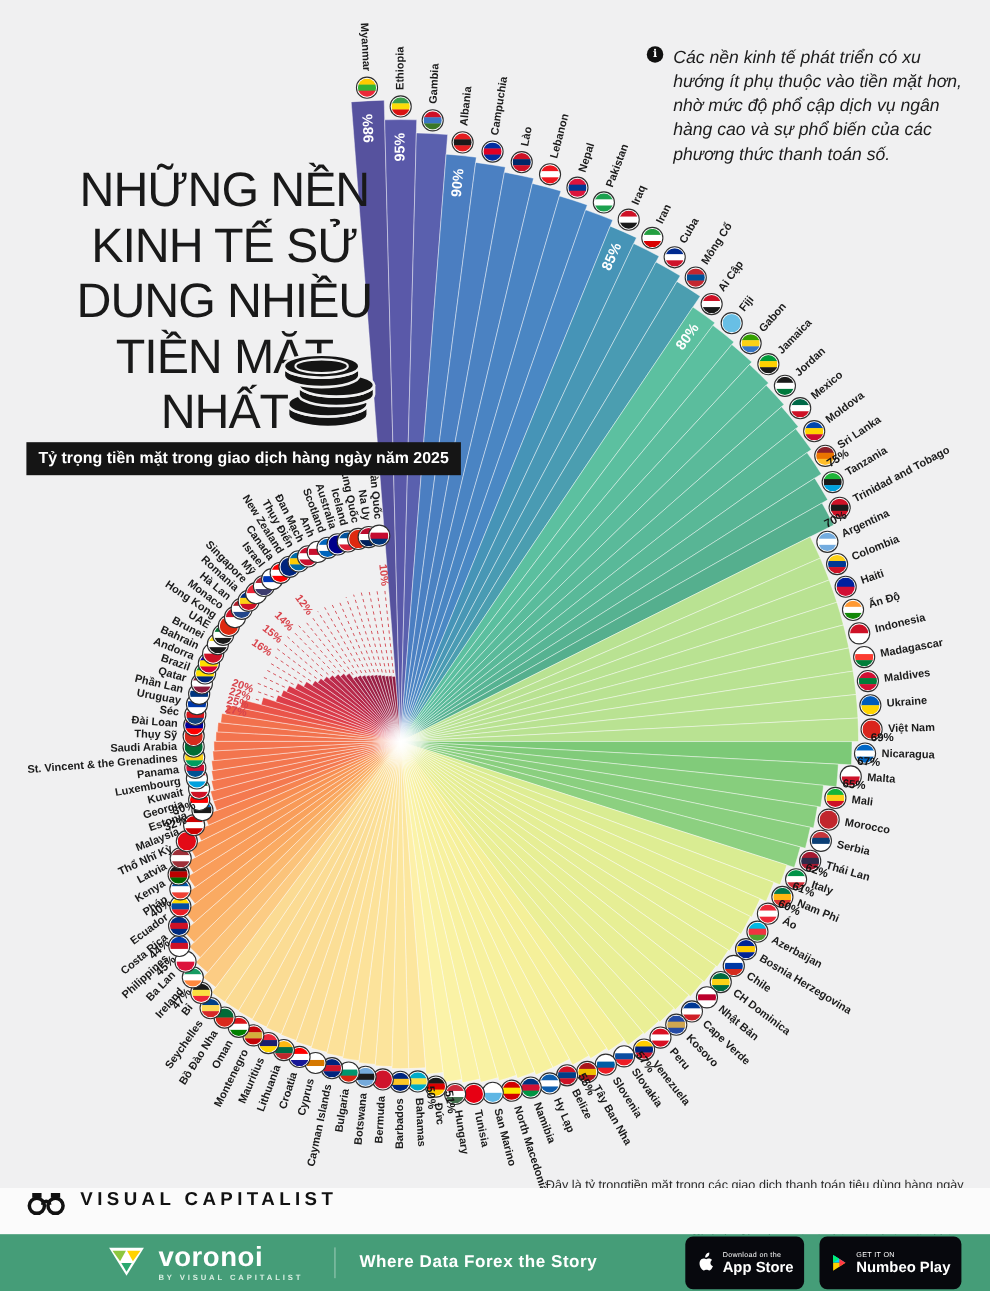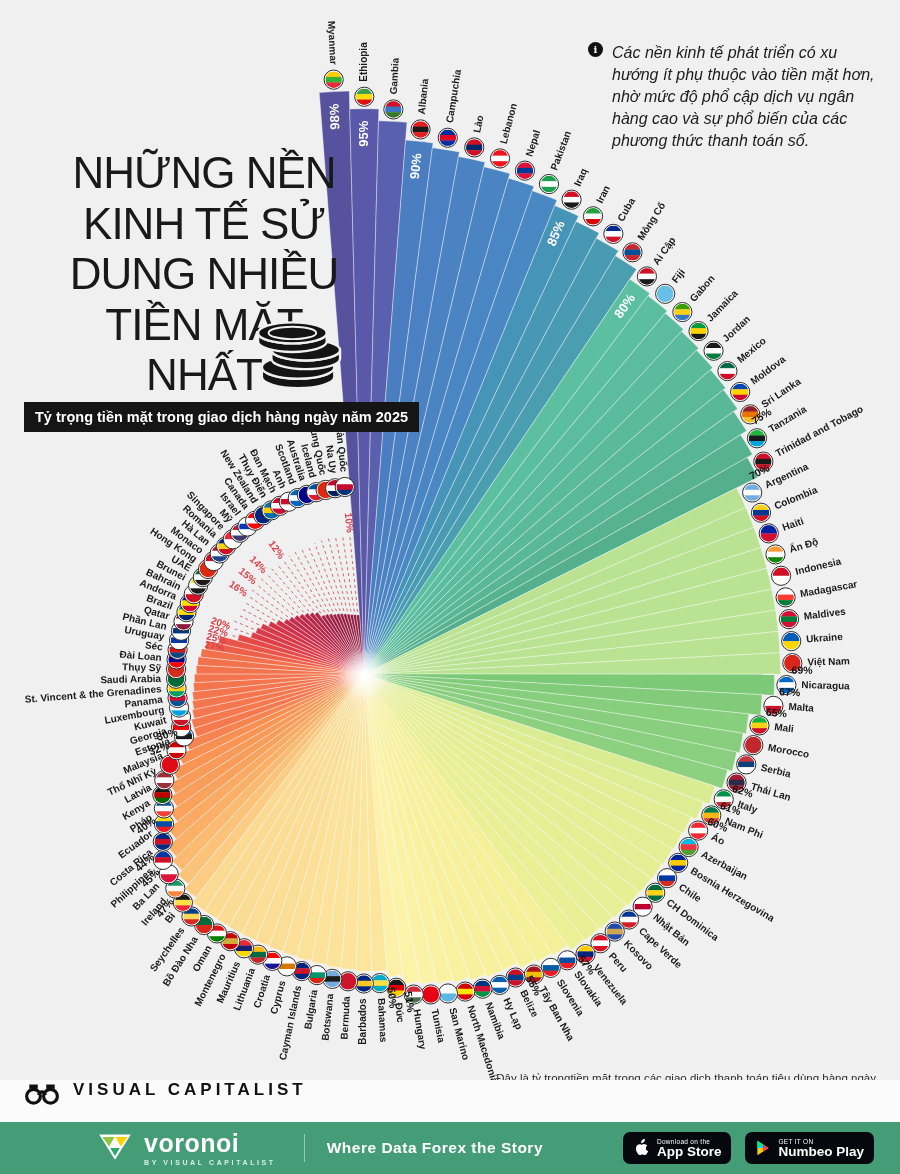--- a/index.html
+++ b/index.html
@@ -30,21 +30,21 @@
   .vc-name{font-size:17px;font-weight:bold;letter-spacing:4px;color:#111;}
   
   .green-bar{left:0;top:1122px;width:900px;height:52px;display:flex;align-items:center;
              box-sizing:border-box;padding:0 26px 0 96px;}
   .voronoi-wordmark{margin-left:10px;color:#fff;line-height:1;}
   .voronoi-brand{font-size:25px;font-weight:bold;letter-spacing:.5px;}
   .voronoi-by{font-size:7px;letter-spacing:2.6px;color:#d8efe3;margin-top:3px;font-weight:bold;}
   .v-div{width:1px;height:28px;background:rgba(255,255,255,.45);margin:0 22px 0 28px;}
   .tagline{color:#fff;font-size:15.5px;font-weight:bold;letter-spacing:.5px;flex:1;}
   .badges{display:flex;gap:14px;}
-  .badge{background:#07080d;border-radius:7px;height:32px;display:flex;align-items:center;
+  .badge{background:#07080d;border-radius:7px;height:48px;display:flex;align-items:center;
          padding:0 10px;gap:7px;color:#fff;cursor:pointer;}
   .badge .b1{font-size:6.5px;letter-spacing:.3px;}
   .badge .b2{font-size:13.5px;font-weight:bold;line-height:1;}
 </style>
 </head>
 <body style="background: rgb(240, 240, 241);">
 
 <div class="abs" id="chart-wrap">
   <svg id="chart-svg" width="900" height="1174" viewBox="0 0 900 1174">
       <defs>

